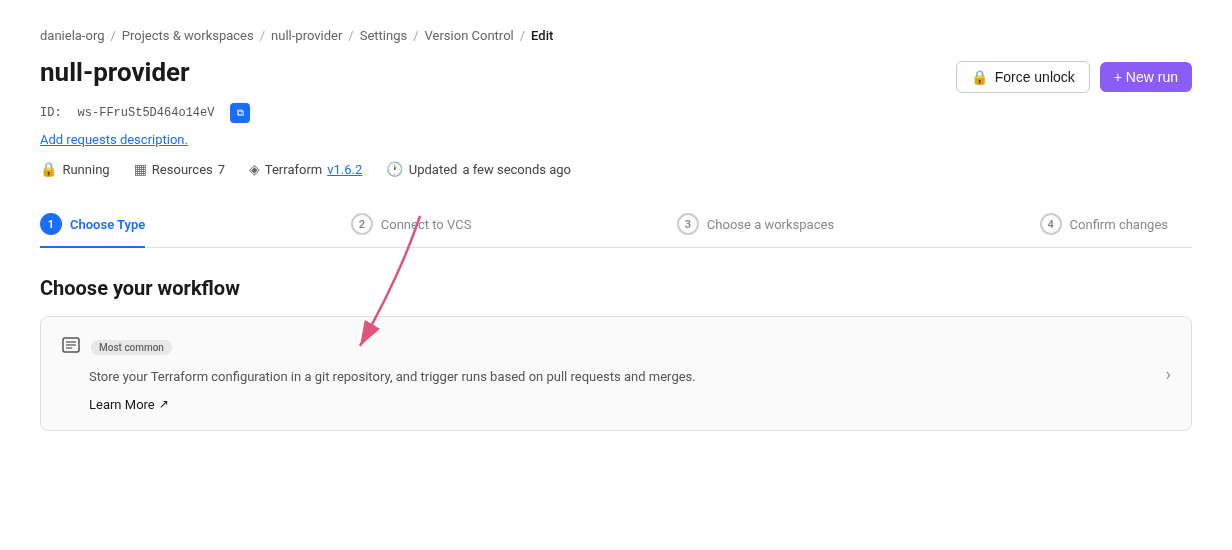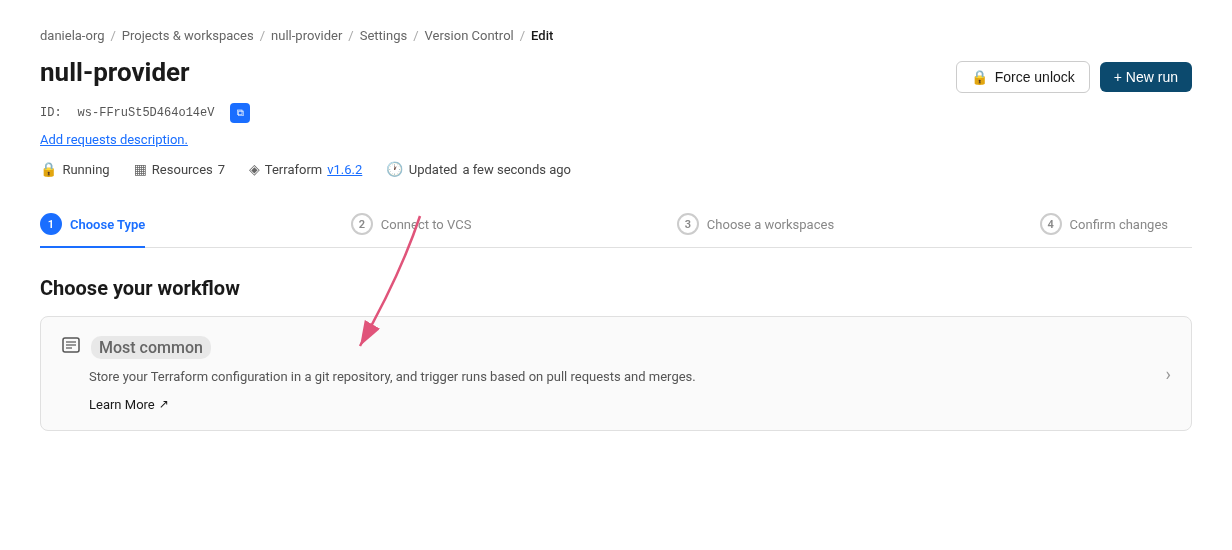--- a/index.html
+++ b/index.html
@@ -65,21 +65,21 @@
       font-weight: 500;
     }
 
     .btn-new-run {
       display: flex;
       align-items: center;
       gap: 6px;
       padding: 7px 14px;
       border: none;
       border-radius: 6px;
-      background: #0c4a6e;
+      background: #8b5cf6;
       color: #fff;
       font-size: 14px;
       cursor: pointer;
       font-weight: 500;
     }
 
     
     .id-row {
       display: flex;
       align-items: center;
@@ -216,21 +216,21 @@
     .workflow-icon {
       font-size: 18px;
       color: #555;
     }
     .workflow-name {
       font-size: 15px;
       font-weight: 700;
       color: #1a1a1a;
     }
     .badge-most-common {
-      font-size: 16px;
+      font-size: 10px;
       color: #666;
       background: #e8e8e8;
       border-radius: 10px;
       padding: 2px 8px;
       font-weight: 500;
     }
     .workflow-desc {
       font-size: 13px;
       color: #555;
       margin-left: 28px;

